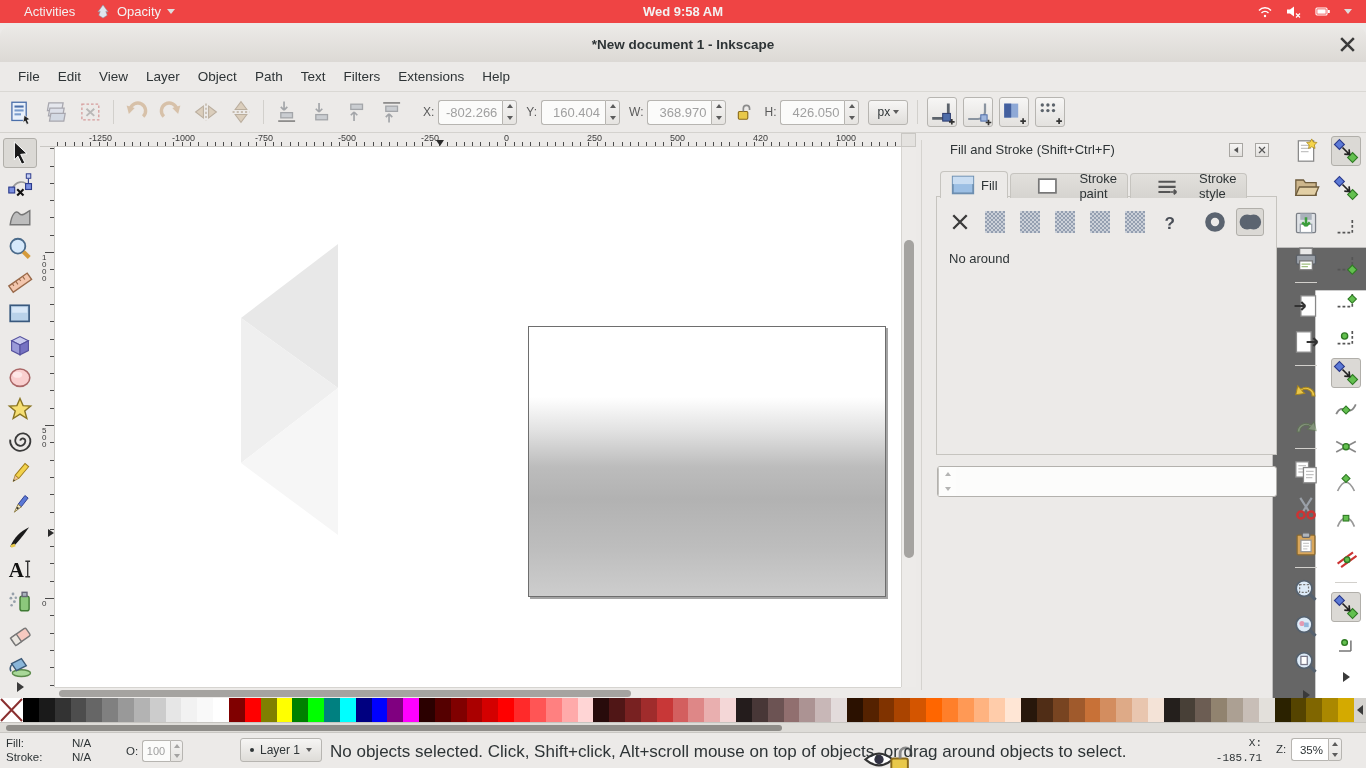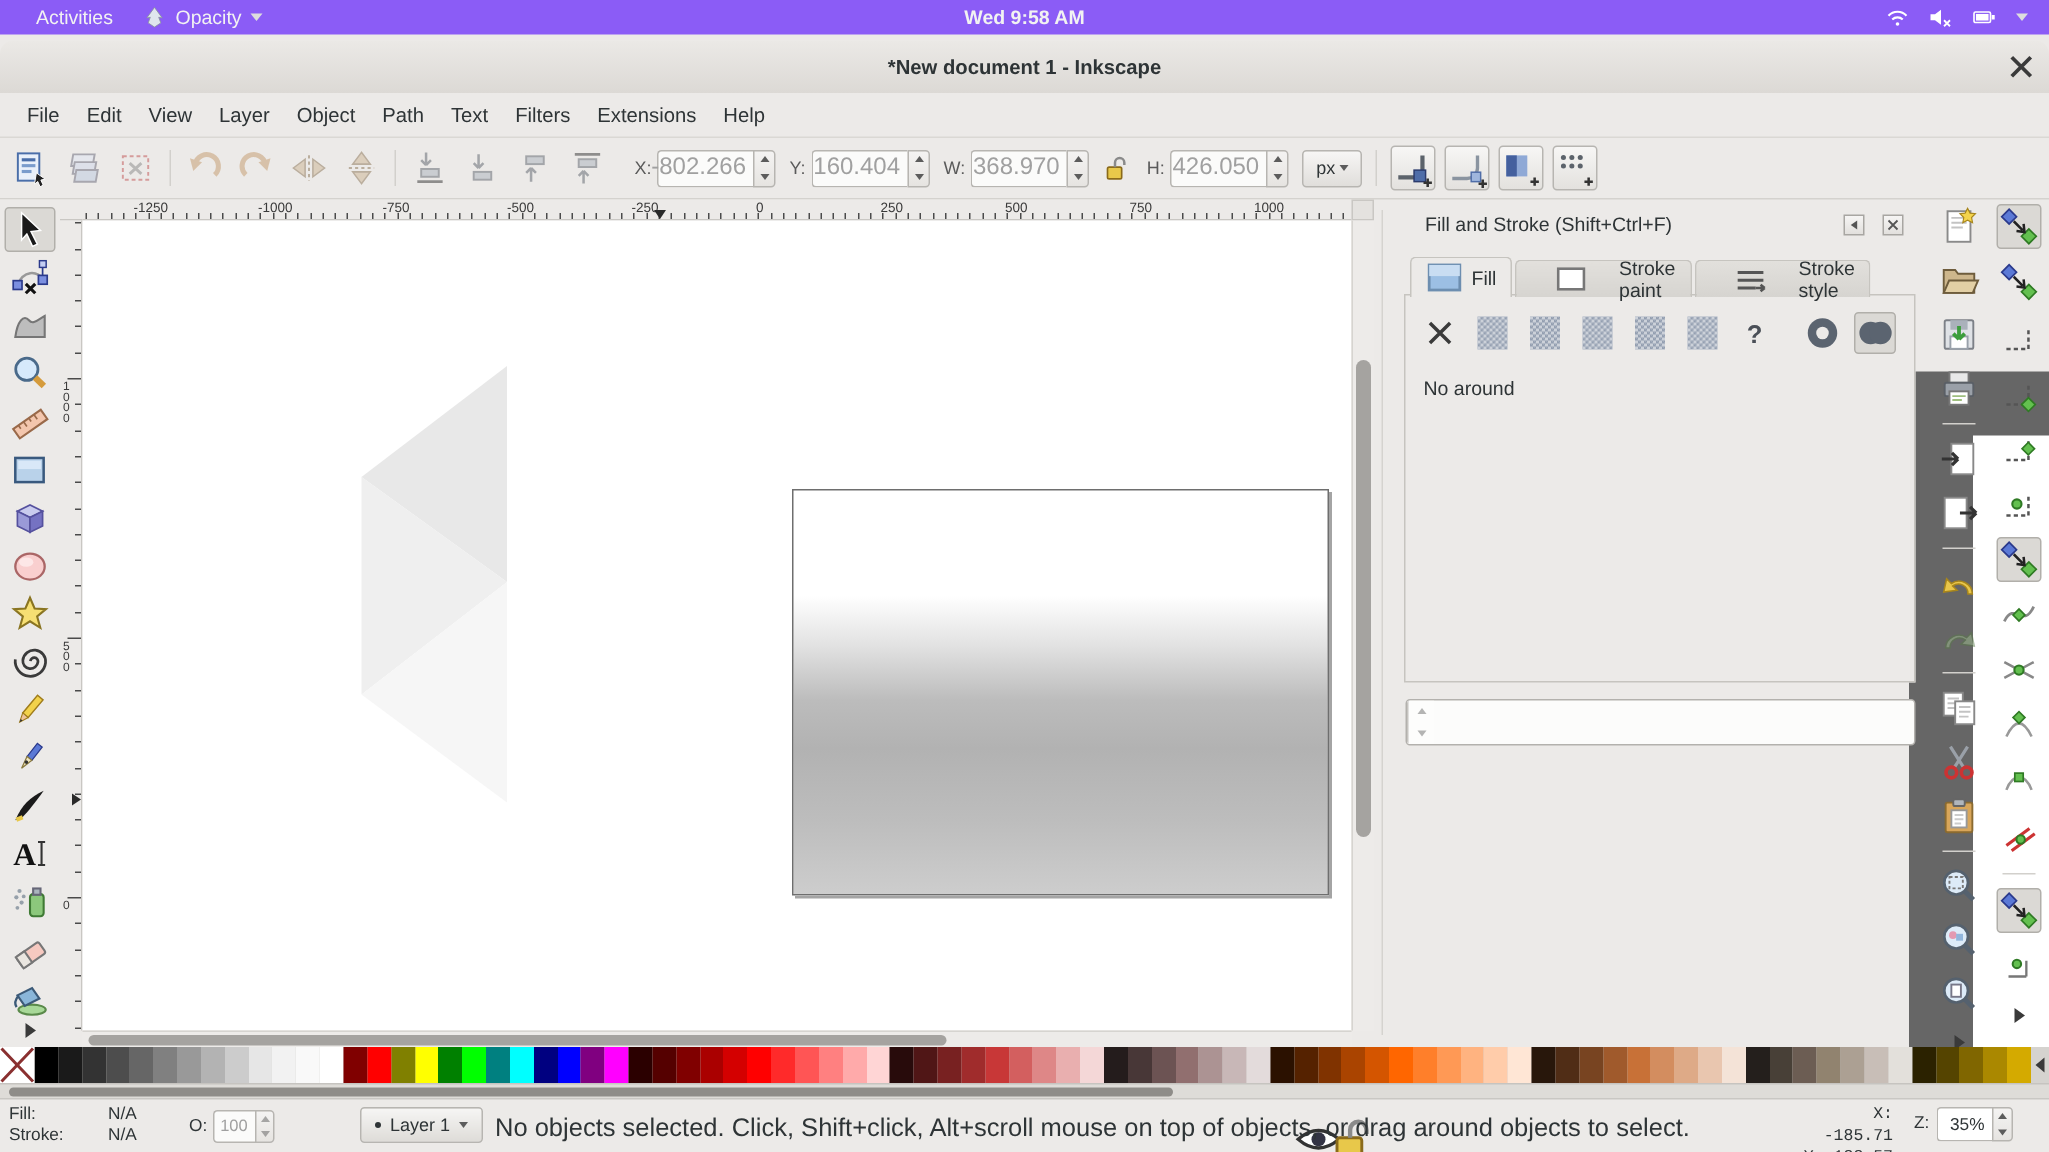--- a/index.html
+++ b/index.html
@@ -1,19 +1,19 @@
 <!DOCTYPE html>
 <html><head>
 <meta charset="utf-8">
 <style>
   html,body{margin:0;padding:0;background:#444;}
   #app{position:relative;width:1366px;height:768px;overflow:hidden;background:#eceae8;
        font-family:"Liberation Sans",sans-serif;user-select:none;}
   
-  #topbar{position:absolute;left:0;top:0;width:1366px;height:23px;background:#8b5cf6;color:#f2f2f2;
+  #topbar{position:absolute;left:0;top:0;width:1366px;height:23px;background:#ef4444;color:#f2f2f2;
           font-size:13px;display:flex;align-items:center;}
   #activities{margin-left:18px;padding:2px 6px;}
   #appmenu{position:absolute;left:95px;display:flex;align-items:center;gap:6px;}
   #appmenu svg{width:15px;height:15px;}
   #clock{position:absolute;left:50%;transform:translateX(-50%);font-weight:bold;}
   #sysicons{position:absolute;right:14px;display:flex;align-items:center;gap:13px;}
   #sysicons svg{width:16px;height:15px;display:block;}
   .tri-dn-w{width:0;height:0;border-left:4px solid transparent;border-right:4px solid transparent;border-top:5px solid #ddd;}
   
   #titlebar{position:absolute;left:0;top:27px;width:1366px;height:35px;border-radius:9px 9px 0 0;
@@ -28,21 +28,21 @@
   
   #seltoolbar{position:absolute;left:0;top:92px;width:1366px;height:41px;background:#eceae8;border-bottom:1px solid #d4d2ce;
               display:flex;align-items:center;padding-left:8px;gap:9px;box-sizing:border-box;}
   .tbtn{width:26px;height:26px;display:flex;align-items:center;justify-content:center;border-radius:3px;flex:0 0 auto;}
   .tbtn svg{width:21px;height:21px;display:block;}
   .framed{width:28px;height:28px;border:1px solid #b7b5b1;background:linear-gradient(#f7f6f5,#e3e1de);}
   .vsep{width:1px;height:24px;background:#d2d0cc;flex:0 0 auto;}
   .dim{opacity:.5;}
   .fld{display:flex;align-items:center;gap:4px;font-size:12px;color:#5a5a5a;flex:0 0 auto;}
   .spinbox{display:flex;height:25px;}
-  .entry{border:1px solid #b7b5b1;background:#fbfbfa;color:#a0a0a0;font-size:16px;display:flex;align-items:center;
+  .entry{border:1px solid #b7b5b1;background:#fbfbfa;color:#a0a0a0;font-size:13px;display:flex;align-items:center;
          justify-content:flex-end;padding:0 5px;box-sizing:border-box;}
   .spinbox .entry{width:64px;border-right:none;border-radius:3px 0 0 3px;}
   .spincol{width:15px;border:1px solid #b7b5b1;border-radius:0 3px 3px 0;background:linear-gradient(#f4f3f2,#e6e4e1);
            display:flex;flex-direction:column;box-sizing:border-box;}
   .spincol>div{flex:1;display:flex;align-items:center;justify-content:center;}
   .tri-up{width:0;height:0;border-left:3.5px solid transparent;border-right:3.5px solid transparent;border-bottom:4.5px solid #5c5c5c;}
   .tri-dn{width:0;height:0;border-left:3.5px solid transparent;border-right:3.5px solid transparent;border-top:4.5px solid #5c5c5c;}
   .unitbtn{display:flex;align-items:center;gap:3px;border:1px solid #b7b5b1;border-radius:3px;height:25px;padding:0 8px;
            background:linear-gradient(#f7f6f5,#e0dedb);font-size:12px;color:#2e3436;box-sizing:border-box;flex:0 0 auto;}
   .lockbtn{width:20px;height:22px;display:flex;align-items:center;justify-content:center;flex:0 0 auto;}
@@ -623,21 +623,21 @@
       <div class="htick" style="left: 832.12px; height: 4px;"></div>
       <div class="htick" style="left: 840.42px; height: 4px;"></div>
       <div class="hlab" style="left: 34px;">-1250</div>
       <div class="hlab" style="left: 117px;">-1000</div>
       <div class="hlab" style="left: 200px;">-750</div>
       <div class="hlab" style="left: 283px;">-500</div>
       <div class="hlab" style="left: 366px;">-250</div>
       <div class="hlab" style="left: 449px;">0</div>
       <div class="hlab" style="left: 532px;">250</div>
       <div class="hlab" style="left: 615px;">500</div>
-      <div class="hlab" style="left: 698px;">750</div>
+      <div class="hlab" style="left: 698px;">420</div>
       <div class="hlab" style="left: 781px;">1000</div>
       <div id="hmarker" style="left: 381.344px;"></div>
     </div>
   <div id="vruler">
       <div class="vtick" style="top: 537.5px; width: 4px;"></div>
       <div class="vtick" style="top: 520.2px; width: 4px;"></div>
       <div class="vtick" style="top: 502.9px; width: 4px;"></div>
       <div class="vtick" style="top: 485.6px; width: 4px;"></div>
       <div class="vtick" style="top: 468.3px; width: 4px;"></div>
       <div class="vtick" style="top: 451px; width: 9px;"></div>

